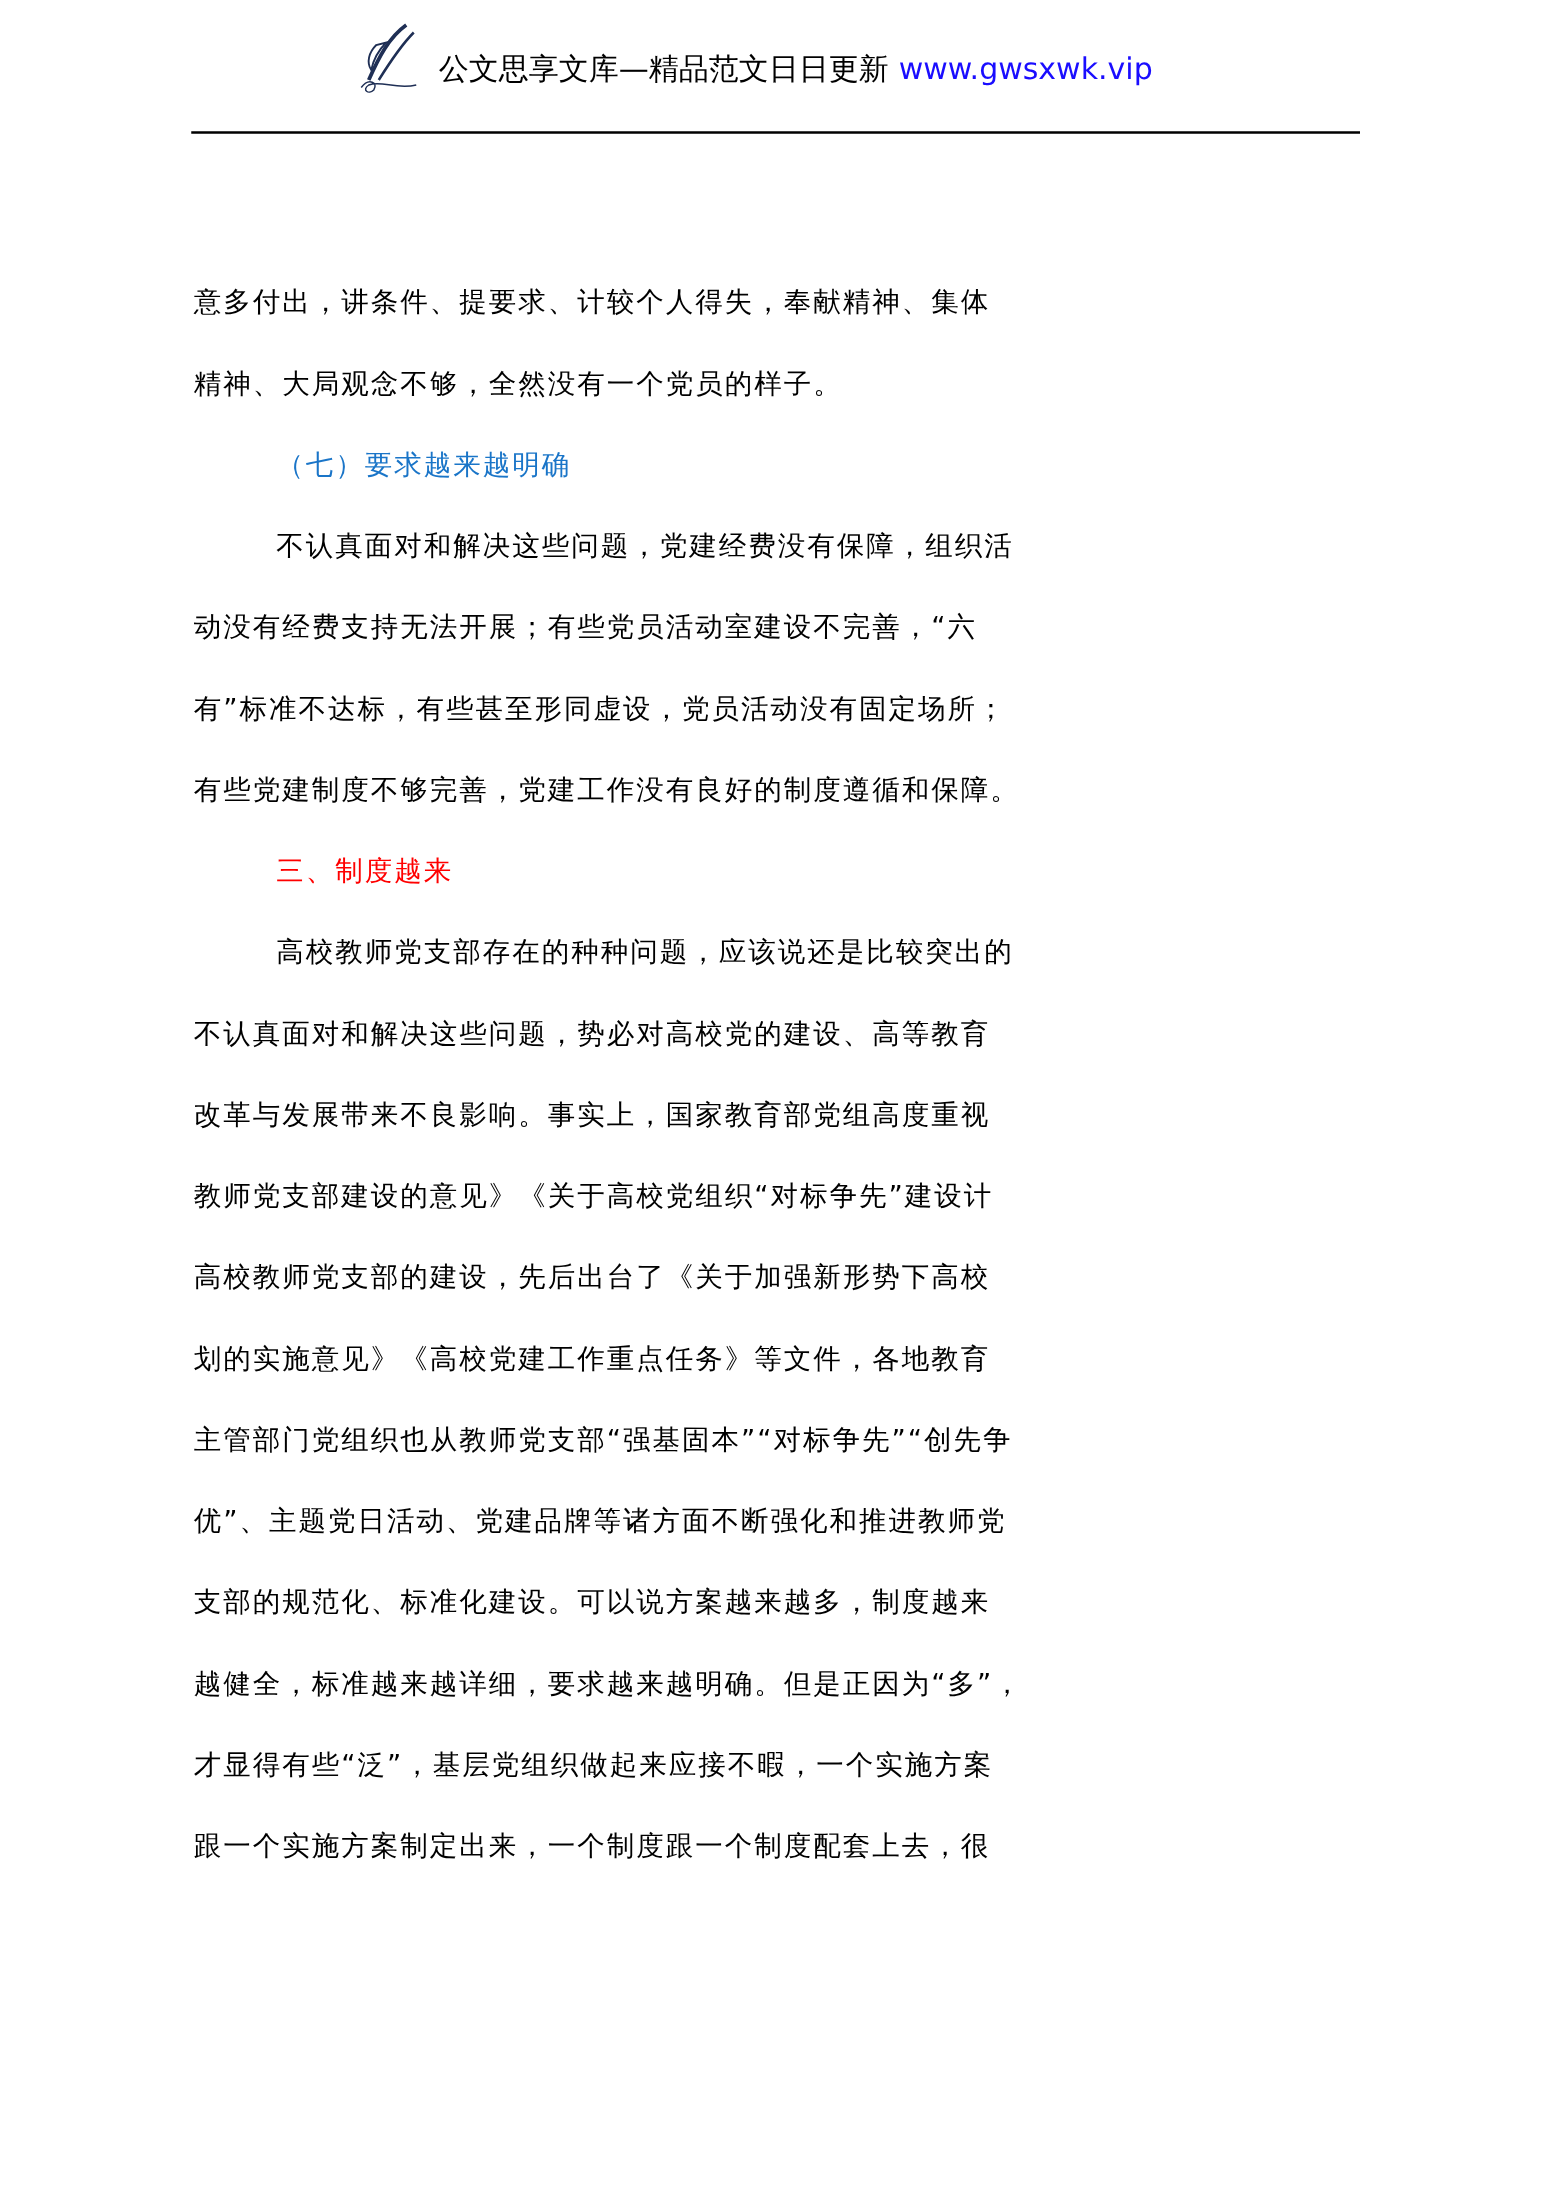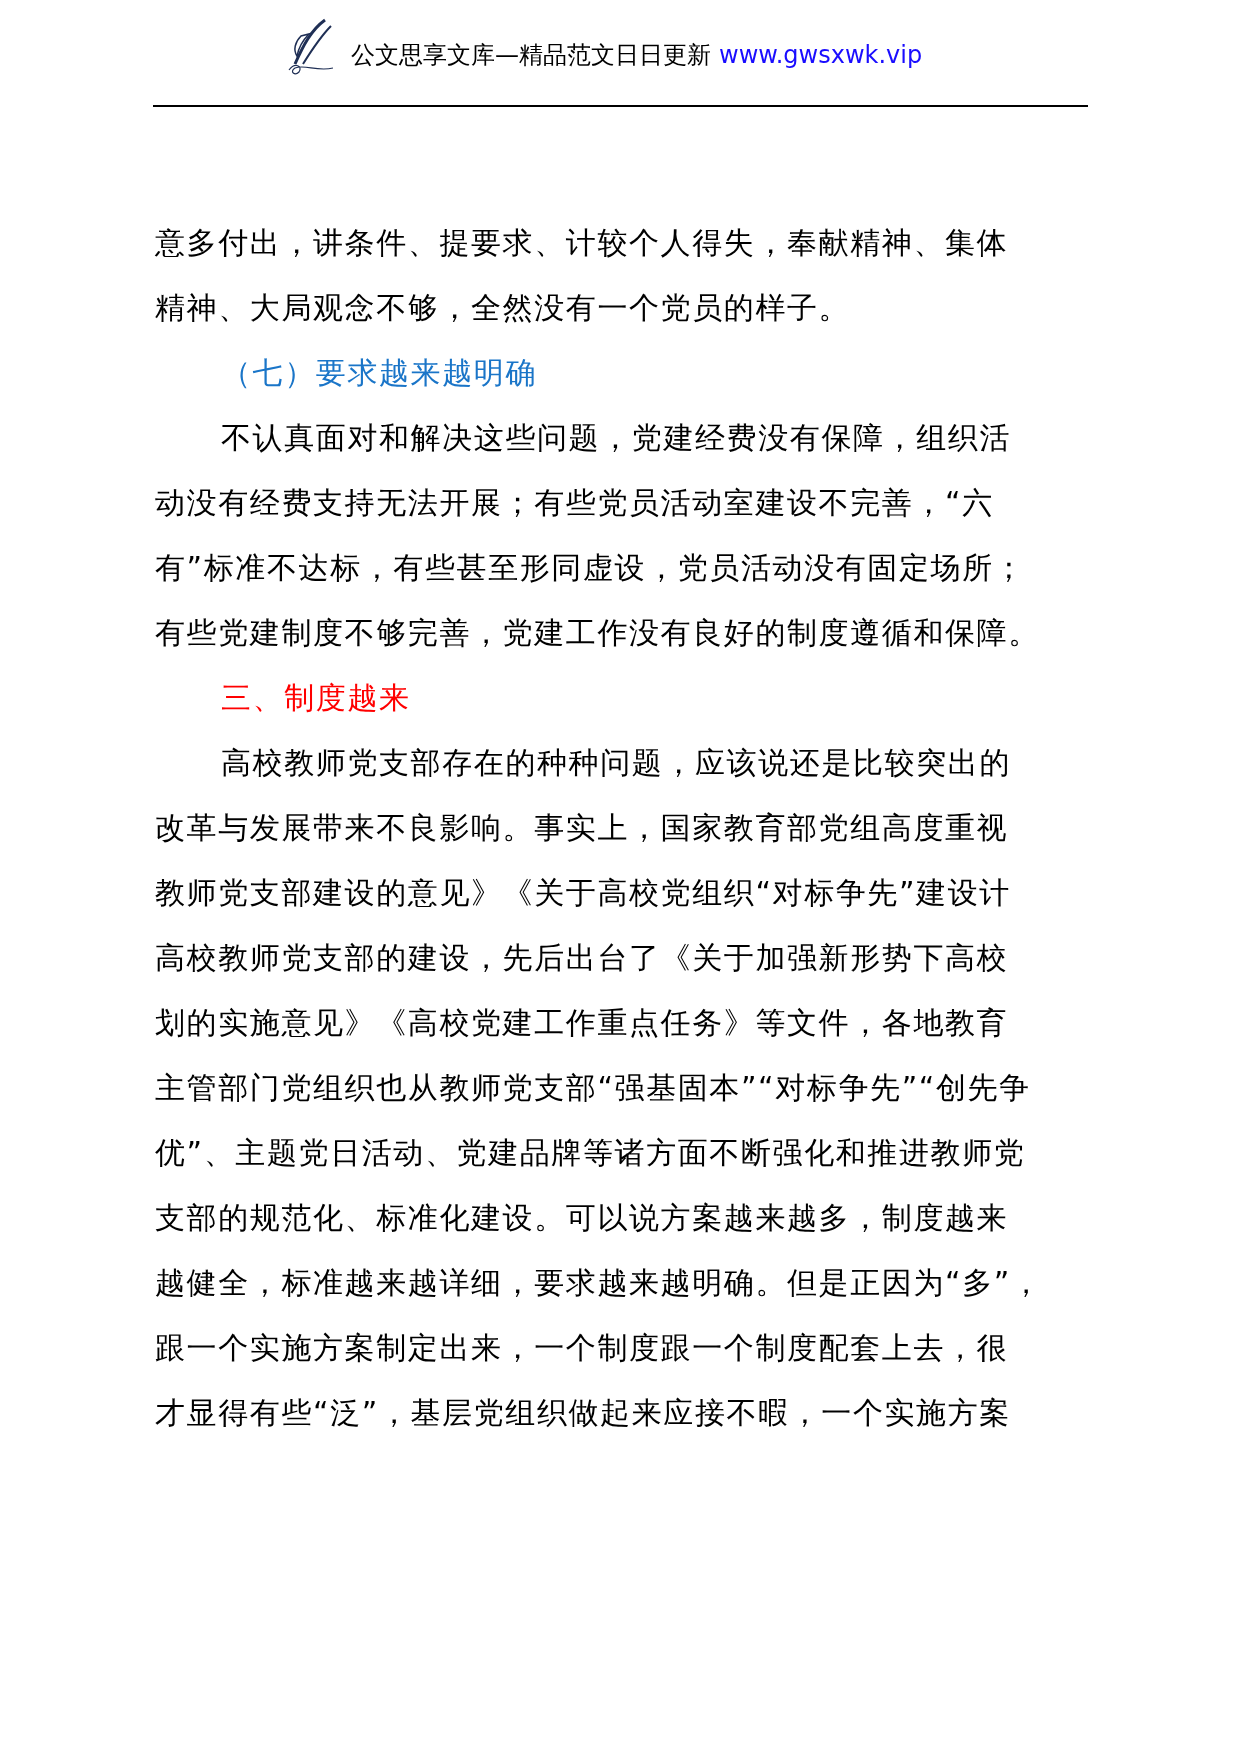--- a/index.html
+++ b/index.html
@@ -7,21 +7,21 @@
          font-family: "DejaVu Sans", "Liberation Sans", sans-serif; color: #000; }
   .header { position: absolute; left: 153px; top: 0; width: 935px; height: 106px; }
   .header-inner { position: absolute; left: 128px; top: 16px; display: flex; align-items: flex-end; }
   .logo { width: 62px; height: 60px; margin-right: 8px; }
   .site-line { font-size: 24px; line-height: 30px; white-space: nowrap; padding-bottom: 6px; }
   .brand { color: #000000; }
   .tagline { color: #000; }
   .site-url { color: #1a0dff; margin-left: 8px; }
   .rule { position: absolute; left: 153px; top: 105px; width: 935px; height: 2px; background: #000; }
   .content { position: absolute; left: 155px; top: 210px; width: 935px; }
-  .line { font-size: 30px; line-height: 65px; height: 65px; white-space: nowrap; letter-spacing: 1.6px; }
+  .line { font-size: 22px; line-height: 65px; height: 65px; white-space: nowrap; letter-spacing: 1.6px; }
   .indent { padding-left: 66px; }
   .h-blue { color: #1a75c8; }
   .h-red { color: #ff0000; }
 </style>
 </head>
 <body>
 
 <div class="header"></div>
 <div class="header-inner" style="position:absolute; left:281px; top:16px;">
   <svg class="logo" viewBox="0 0 62 60">
@@ -39,23 +39,24 @@
 <div class="content">
   <div class="line">意多付出，讲条件、提要求、计较个人得失，奉献精神、集体</div>
   <div class="line">精神、大局观念不够，全然没有一个党员的样子。</div>
   <div class="line indent h-blue">（七）要求越来越明确</div>
   <div class="line indent">不认真面对和解决这些问题，党建经费没有保障，组织活</div>
   <div class="line">动没有经费支持无法开展；有些党员活动室建设不完善，“六</div>
   <div class="line">有”标准不达标，有些甚至形同虚设，党员活动没有固定场所；</div>
   <div class="line">有些党建制度不够完善，党建工作没有良好的制度遵循和保障。</div>
   <div class="line indent h-red">三、制度越来</div>
   <div class="line indent">高校教师党支部存在的种种问题，应该说还是比较突出的</div>
+  <div class="line">不认真面对和解决这些问题，势必对高校党的建设、高等教育</div>
   <div class="line">改革与发展带来不良影响。事实上，国家教育部党组高度重视</div>
   <div class="line">教师党支部建设的意见》《关于高校党组织“对标争先”建设计</div>
   <div class="line">高校教师党支部的建设，先后出台了《关于加强新形势下高校</div>
   <div class="line">划的实施意见》《高校党建工作重点任务》等文件，各地教育</div>
   <div class="line">主管部门党组织也从教师党支部“强基固本”“对标争先”“创先争</div>
   <div class="line">优”、主题党日活动、党建品牌等诸方面不断强化和推进教师党</div>
   <div class="line">支部的规范化、标准化建设。可以说方案越来越多，制度越来</div>
   <div class="line">越健全，标准越来越详细，要求越来越明确。但是正因为“多”，</div>
+  <div class="line">才显得有些“泛”，基层党组织做起来应接不暇，一个实施方案</div>
   <div class="line">跟一个实施方案制定出来，一个制度跟一个制度配套上去，很</div>
-  <div class="line">才显得有些“泛”，基层党组织做起来应接不暇，一个实施方案</div>
 </div>
 
 </body></html>

